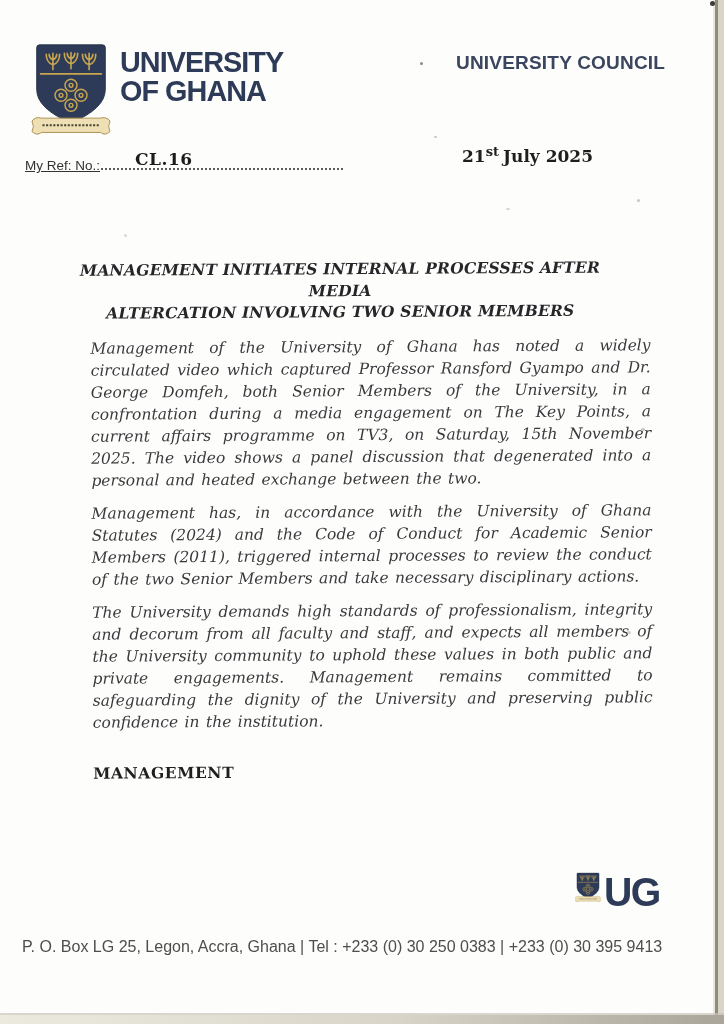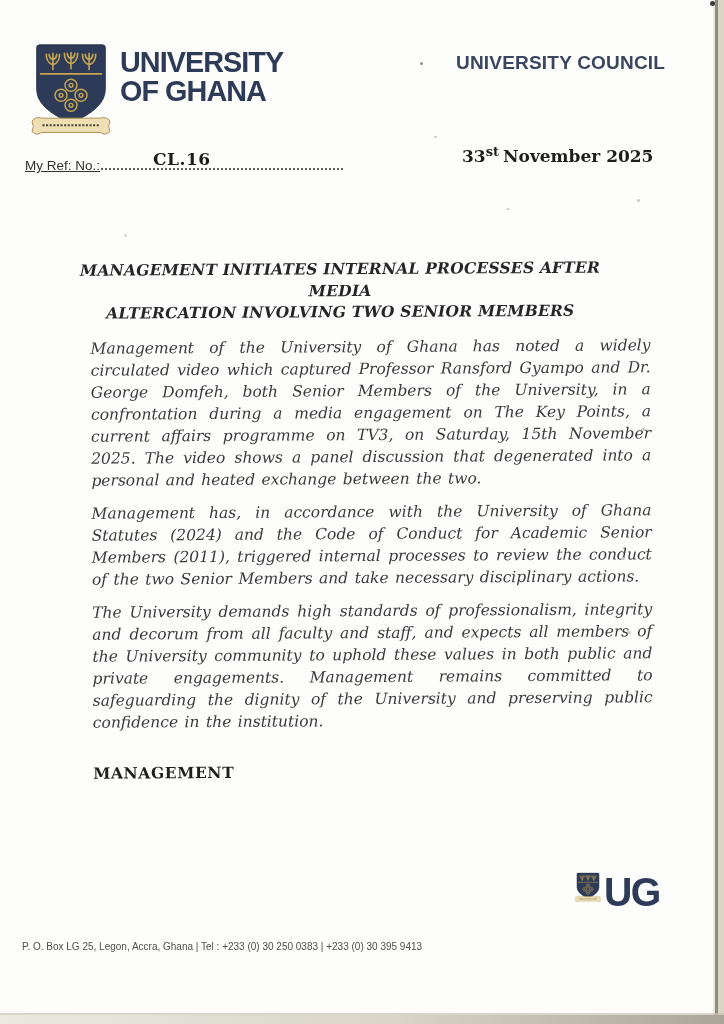--- a/index.html
+++ b/index.html
@@ -24,21 +24,21 @@
   }
 
   
   .ref-line{position:absolute;left:25px;top:153px;font-size:13.5px;color:#333;white-space:nowrap;text-decoration:underline;}
   .ref-label{vertical-align:bottom;}
   .ref-leader{
     display:inline-block;width:242px;height:15px;
     border-bottom:2px dotted #5d5d5d;margin-left:1px;
   }
   .ref-value{
-    position:absolute;left:128px;top:-4px;
+    position:absolute;left:110px;top:-4px;
     font-family:"DejaVu Serif",serif;font-weight:bold;font-size:17px;
     letter-spacing:.5px;color:#1c1c1c;
   }
   .letter-date{
     position:absolute;left:462px;top:146px;color:#1e1e1e;
     font-family:"DejaVu Serif",serif;font-weight:bold;font-size:17px;white-space:nowrap;
   }
   .letter-date .ord{font-size:13px;position:relative;top:-6px;letter-spacing:0;}
   .letter-date .rest{margin-left:4px;}
 
@@ -57,21 +57,21 @@
     font-family:"DejaVu Serif",serif;font-style:italic;
     font-size:15.5px;line-height:22px;color:var(--body_text);
     word-spacing:1.5px;
   }
   .signature{
     margin-top:30px;font-family:"DejaVu Serif",serif;font-weight:bold;
     font-size:15.5px;letter-spacing:.6px;color:#1f1f1f;
   }
 
   
-  .footer-text{position:absolute;left:22px;top:936px;font-size:10px;color:#4e4e4e;line-height:22.5px;white-space:nowrap;}
+  .footer-text{position:absolute;left:22px;top:936px;font-size:16px;color:#4e4e4e;line-height:22.5px;white-space:nowrap;}
   .footer-logo{position:absolute;left:574px;top:872px;display:flex;align-items:flex-start;}
   .footer-logo .ug{
     font-weight:bold;font-size:40px;color:var(--navy);letter-spacing:-1.5px;
     line-height:40px;margin-left:2px;transform:scaleX(.98);transform-origin:left top;
   }
 
   
   .edge-right-band{position:absolute;right:0;top:0;bottom:0;width:6px;background:#d8d4c6;}
   .edge-right-line{position:absolute;right:6px;top:0;bottom:8px;width:3px;background:#8f8c7c;}
   .edge-right-soft{position:absolute;right:9px;top:0;bottom:0;width:2px;background:#e9e6dc;}
@@ -118,21 +118,21 @@
     <div>UNIVERSITY</div>
     <div>OF GHANA</div>
   </div>
   <div class="council">UNIVERSITY COUNCIL</div>
 
   <div class="ref-line">
     <span class="ref-label">My Ref: No.:</span><span class="ref-leader"></span>
     <span class="ref-value">CL.16</span>
   </div>
   <div class="letter-date">
-    <span>33</span><span class="ord">st</span><span class="rest">November 2025</span>
+    <span>21</span><span class="ord">st</span><span class="rest">July 2025</span>
   </div>
 
   <div class="content">
     <div class="letter-title">
       <div>MANAGEMENT INITIATES INTERNAL PROCESSES AFTER MEDIA</div>
       <div>ALTERCATION INVOLVING TWO SENIOR MEMBERS</div>
     </div>
     <p class="para">Management of the University of Ghana has noted a widely circulated video which captured Professor Ransford Gyampo and Dr. George Domfeh, both Senior Members of the University, in a confrontation during a media engagement on The Key Points, a current affairs programme on TV3, on Saturday, 15th November 2025. The video shows a panel discussion that degenerated into a personal and heated exchange between the two.</p>
     <p class="para">Management has, in accordance with the University of Ghana Statutes (2024) and the Code of Conduct for Academic Senior Members (2011), triggered internal processes to review the conduct of the two Senior Members and take necessary disciplinary actions.</p>
     <p class="para">The University demands high standards of professionalism, integrity and decorum from all faculty and staff, and expects all members of the University community to uphold these values in both public and private engagements. Management remains committed to safeguarding the dignity of the University and preserving public confidence in the institution.</p>

